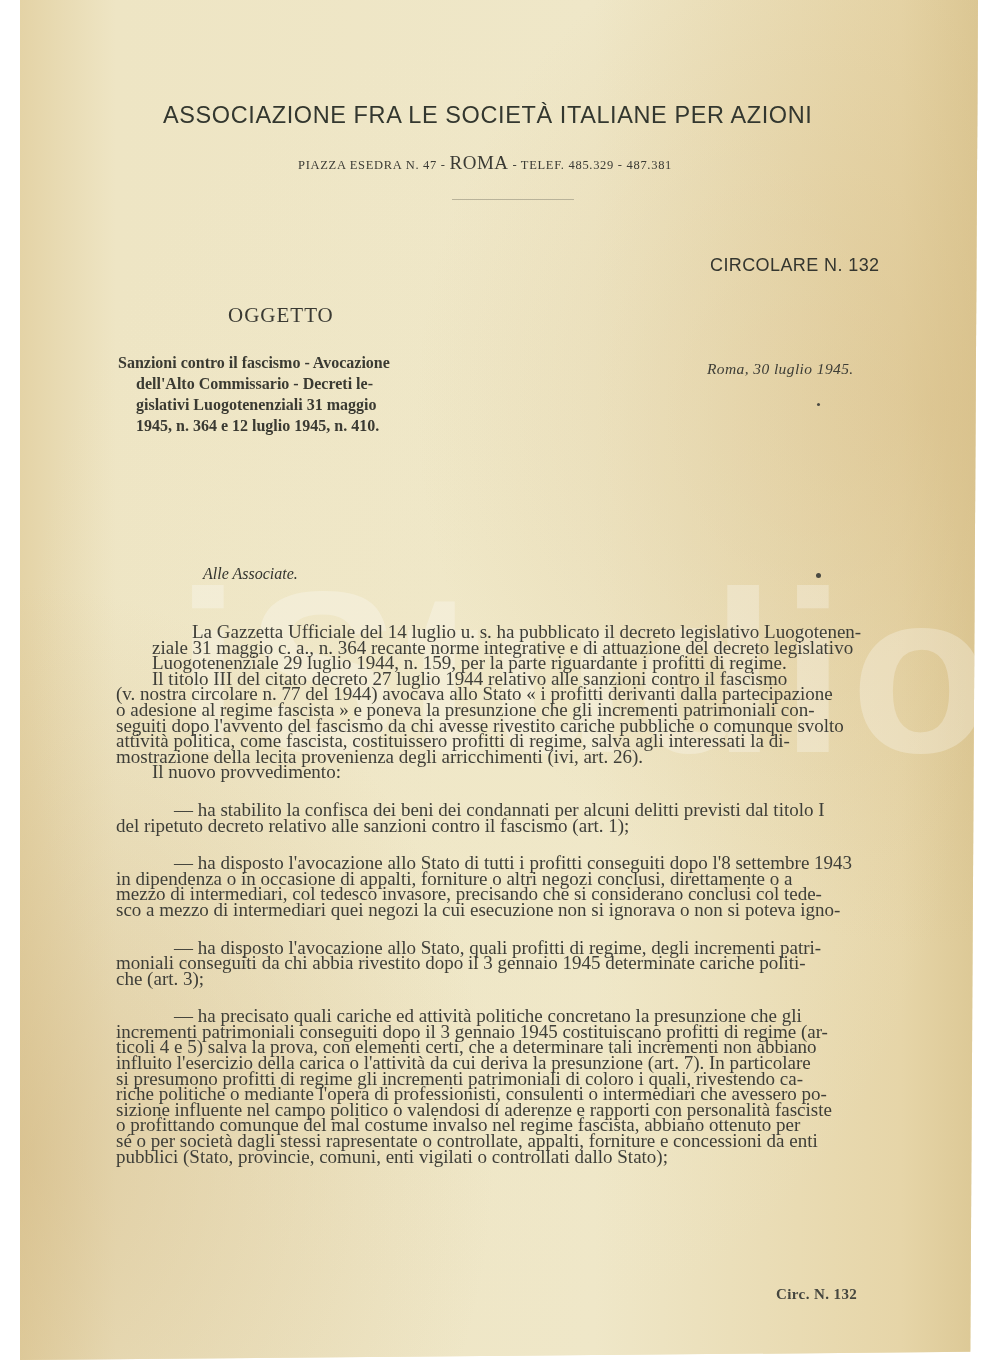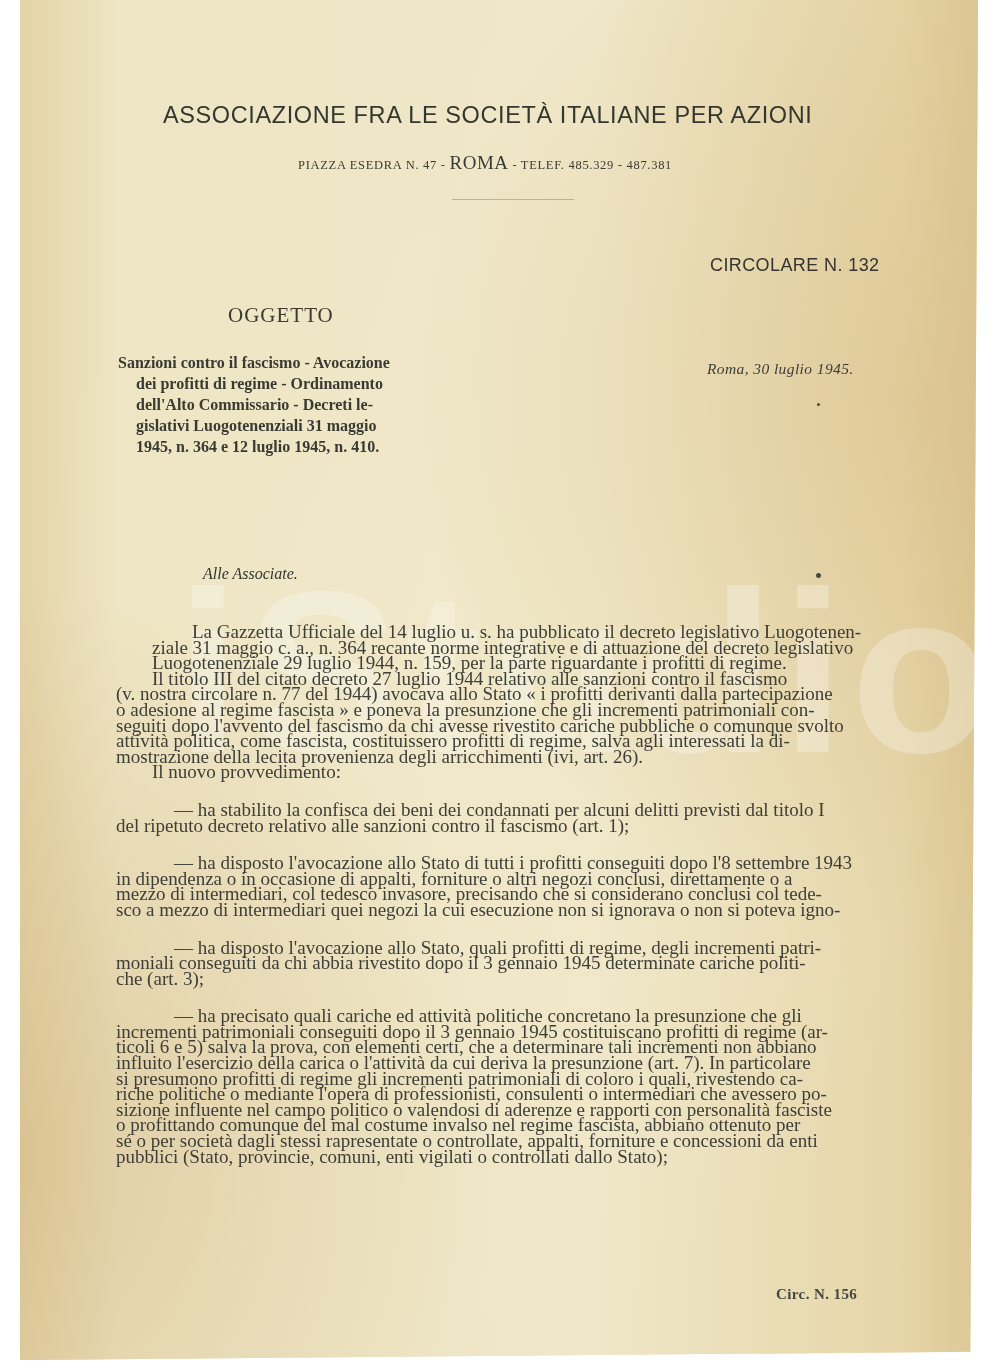--- a/index.html
+++ b/index.html
@@ -145,21 +145,20 @@
   </div>
 
   <div class="rule"></div>
 
   <div class="txt sans circ-number">CIRCOLARE N. 132</div>
 
   <div class="txt serif oggetto-label">OGGETTO</div>
 
   <div class="txt serif subject">
     <span class="line">Sanzioni contro il fascismo - Avocazione</span>
-    <span class="line indent">dei profitti di regime - Ordinamento</span>
     <span class="line indent">dell'Alto Commissario - Decreti le-</span>
     <span class="line indent">gislativi Luogotenenziali 31 maggio</span>
     <span class="line indent">1945, n. 364 e 12 luglio 1945, n. 410.</span>
   </div>
 
   <div class="txt serif date">Roma, 30 luglio 1945.</div>
 
   <div class="txt serif salutation">Alle Associate.</div>
 
   <div class="txt serif body">
@@ -190,28 +189,28 @@
       <span class="line">sco a mezzo di intermediari quei negozi la cui esecuzione non si ignorava o non si poteva igno-</span>
     </p>
     <p class="gap-md">
       <span class="line" style="padding-left:58px">— ha disposto l'avocazione allo Stato, quali profitti di regime, degli incrementi patri-</span>
       <span class="line">moniali conseguiti da chi abbia rivestito dopo il 3 gennaio 1945 determinate cariche politi-</span>
       <span class="line">che (art. 3);</span>
     </p>
     <p class="gap-md">
       <span class="line" style="padding-left:58px">— ha precisato quali cariche ed attività politiche concretano la presunzione che gli</span>
       <span class="line">incrementi patrimoniali conseguiti dopo il 3 gennaio 1945 costituiscano profitti di regime (ar-</span>
-      <span class="line">ticoli 6 e 5) salva la prova, con elementi certi, che a determinare tali incrementi non abbiano</span>
+      <span class="line">ticoli 4 e 5) salva la prova, con elementi certi, che a determinare tali incrementi non abbiano</span>
       <span class="line">influito l'esercizio della carica o l'attività da cui deriva la presunzione (art. 7). In particolare</span>
       <span class="line">si presumono profitti di regime gli incrementi patrimoniali di coloro i quali, rivestendo ca-</span>
       <span class="line">riche politiche o mediante l'opera di professionisti, consulenti o intermediari che avessero po-</span>
       <span class="line">sizione influente nel campo politico o valendosi di aderenze e rapporti con personalità fasciste</span>
       <span class="line">o profittando comunque del mal costume invalso nel regime fascista, abbiano ottenuto per</span>
       <span class="line">sé o per società dagli stessi rapresentate o controllate, appalti, forniture e concessioni da enti</span>
       <span class="line">pubblici (Stato, provincie, comuni, enti vigilati o controllati dallo Stato);</span>
     </p>
   </div>
 
-  <div class="txt serif footer-ref">Circ. N. 156</div>
+  <div class="txt serif footer-ref">Circ. N. 132</div>
 
   <div class="speck" style="left:796px; top:573px;"></div>
   <div class="speck" style="left:797px; top:403px; width:3px; height:3px;"></div>
 </div>
 
 </body></html>

